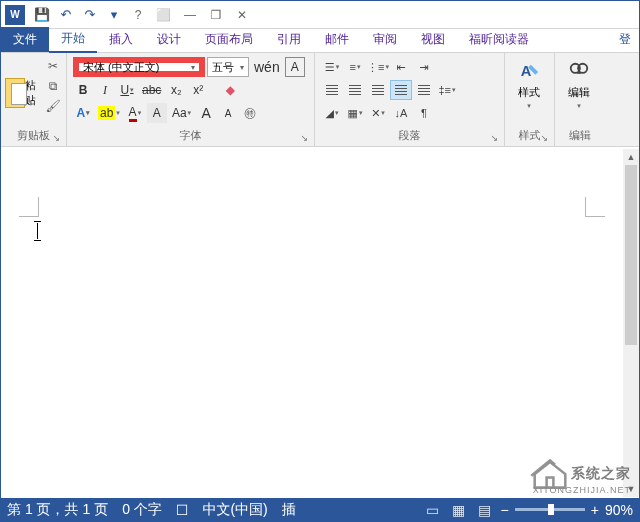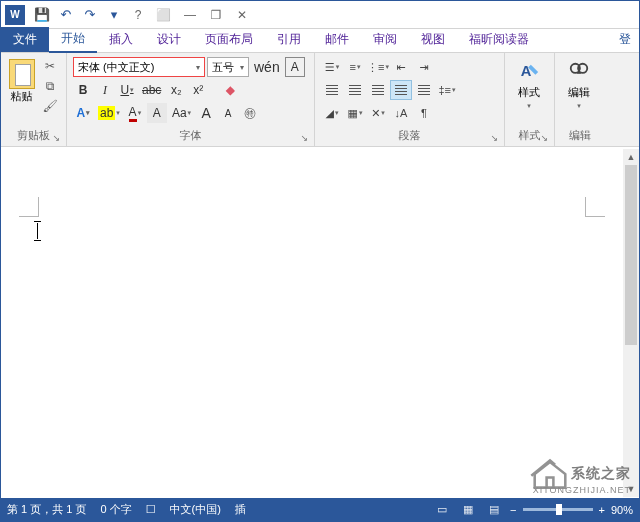--- a/index.html
+++ b/index.html
@@ -22,29 +22,29 @@
 .tab-login { margin-left: auto; padding: 4px 8px; color: #2b579a; cursor: pointer; }
 
 
 .ribbon { height: 94px; background: #f1f1f1; border-bottom: 1px solid #d4d4d4; display: flex; font-size: 11px; }
 .group { border-right: 1px solid #d4d4d4; padding: 2px 4px; display: flex; flex-direction: column; position: relative; }
 .group-body { flex: 1; display: flex; }
 .group-label { text-align: center; color: #666; font-size: 11px; padding: 1px 0; position: relative; }
 .group-launcher { position: absolute; right: 2px; bottom: 1px; font-size: 9px; color: #777; cursor: pointer; }
 
 
-.clip-paste { width: 36px; display: flex; flex-direction: column; align-items: center; padding-top: 4px; cursor: pointer; }
+.clip-paste { width: 36px; display: flex; align-items: center; padding-top: 4px; cursor: pointer; }
 .paste-icon { width: 26px; height: 30px; background: #f9d978; border: 1px solid #c9a227; position: relative; }
 .paste-icon::after { content: ""; position: absolute; left: 5px; top: 4px; width: 14px; height: 20px; background: #fff; border: 1px solid #a0a0a0; }
 .clip-side { display: flex; flex-direction: column; gap: 2px; padding: 2px; }
 .sbtn { width: 20px; height: 18px; display: flex; align-items: center; justify-content: center; cursor: pointer; color: #555; font-size: 12px; }
 
 
 .font-row { display: flex; align-items: center; gap: 2px; margin-bottom: 3px; }
-.font-name { width: 132px; height: 20px; border: 1px solid #ef4444; background: #fff; font-size: 11px; padding: 0 4px; display: flex; align-items: center; justify-content: space-between; cursor: pointer; }
+.font-name { width: 132px; height: 20px; border: 6px solid #ef4444; background: #fff; font-size: 11px; padding: 0 4px; display: flex; align-items: center; justify-content: space-between; cursor: pointer; }
 .font-size { width: 42px; height: 20px; border: 1px solid #ababab; background: #fff; font-size: 11px; padding: 0 4px; display: flex; align-items: center; justify-content: space-between; cursor: pointer; }
 .dd-arrow { font-size: 8px; color: #666; }
 .rbtn { min-width: 20px; height: 20px; display: flex; align-items: center; justify-content: center; cursor: pointer; border: 1px solid transparent; font-size: 12px; color: #333; padding: 0 2px; }
 .rbtn.dd::after { content: "▾"; font-size: 7px; margin-left: 1px; color: #666; }
 .bold { font-weight: bold; }
 .italic { font-style: italic; font-family: serif; }
 .underline { text-decoration: underline; }
 .strike { text-decoration: line-through; }
 
 
@@ -67,21 +67,21 @@
 .cursor { position: absolute; left: 36px; top: 74px; width: 1px; height: 16px; background: #000; }
 .cursor::before { content: ""; position: absolute; left: -3px; top: -2px; width: 7px; height: 1px; background: #000; }
 .cursor::after { content: ""; position: absolute; left: -3px; bottom: -2px; width: 7px; height: 1px; background: #000; }
 
 
 .vscroll { position: absolute; right: 0; top: 148px; bottom: 24px; width: 16px; background: #f0f0f0; }
 .vscroll .arrow { height: 16px; display: flex; align-items: center; justify-content: center; font-size: 9px; color: #666; cursor: pointer; }
 .vscroll .thumb { position: absolute; top: 16px; left: 2px; right: 2px; height: 180px; background: #cdcdcd; cursor: pointer; }
 
 
-.statusbar { position: absolute; bottom: 0; left: 0; right: 0; height: 23px; background: #2b579a; color: #fff; font-size: 11px; display: flex; align-items: center; padding: 0 6px; gap: 14px; }
+.statusbar { position: absolute; bottom: 0; left: 0; right: 0; height: 23px; background: #2b579a; color: #fff; font-size: 14px; display: flex; align-items: center; padding: 0 6px; gap: 14px; }
 .status-right { margin-left: auto; display: flex; align-items: center; gap: 6px; }
 .view-btn { width: 20px; height: 16px; display: flex; align-items: center; justify-content: center; cursor: pointer; opacity: 0.85; }
 .zoom-slider { width: 70px; height: 3px; background: #9db9dc; position: relative; }
 .zoom-slider::after { content: ""; position: absolute; left: 33px; top: -4px; width: 6px; height: 11px; background: #fff; }
 
 
 .watermark { position: absolute; right: 8px; bottom: 30px; display: flex; align-items: center; opacity: 0.7; }
 .wm-logo { width: 42px; height: 34px; }
 .wm-text { font-size: 14px; font-weight: bold; color: #4a4a4a; letter-spacing: 1px; }
 .wm-sub { position: absolute; right: 8px; bottom: 26px; font-size: 9px; color: #888; letter-spacing: 1px; }

